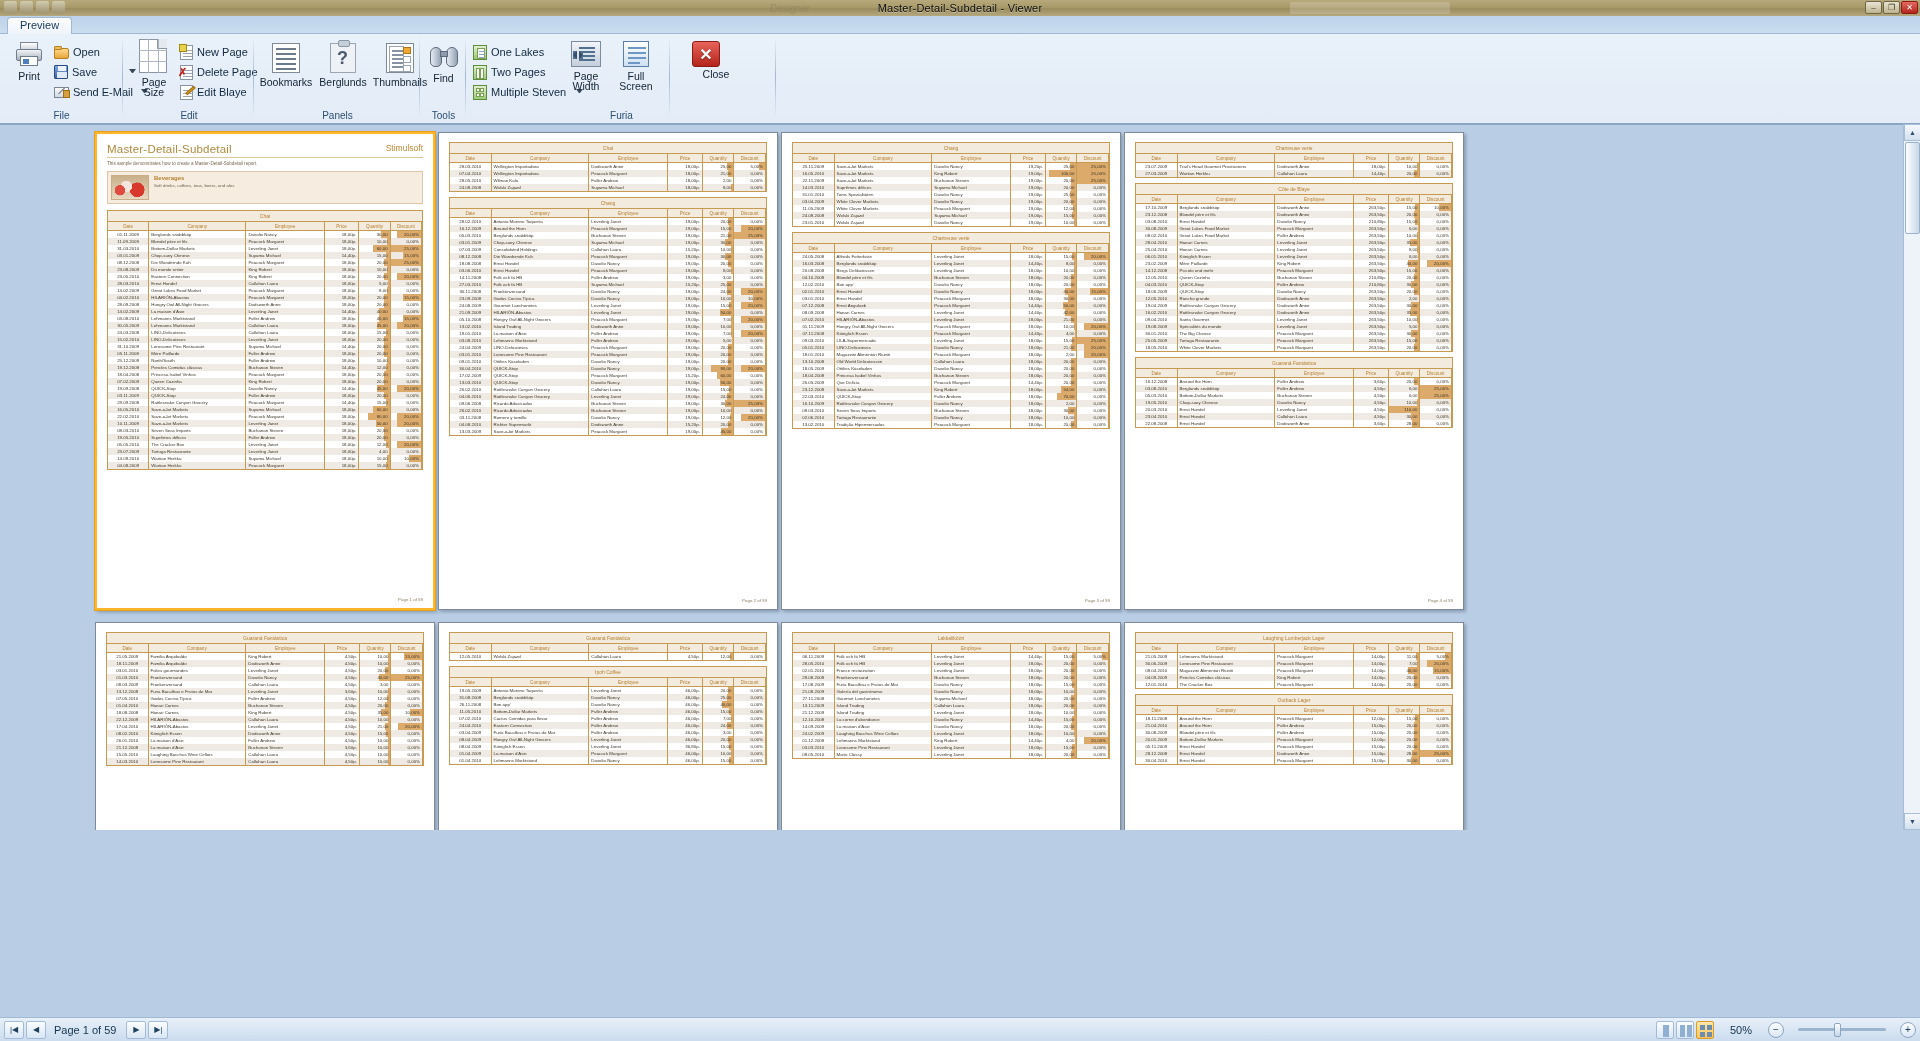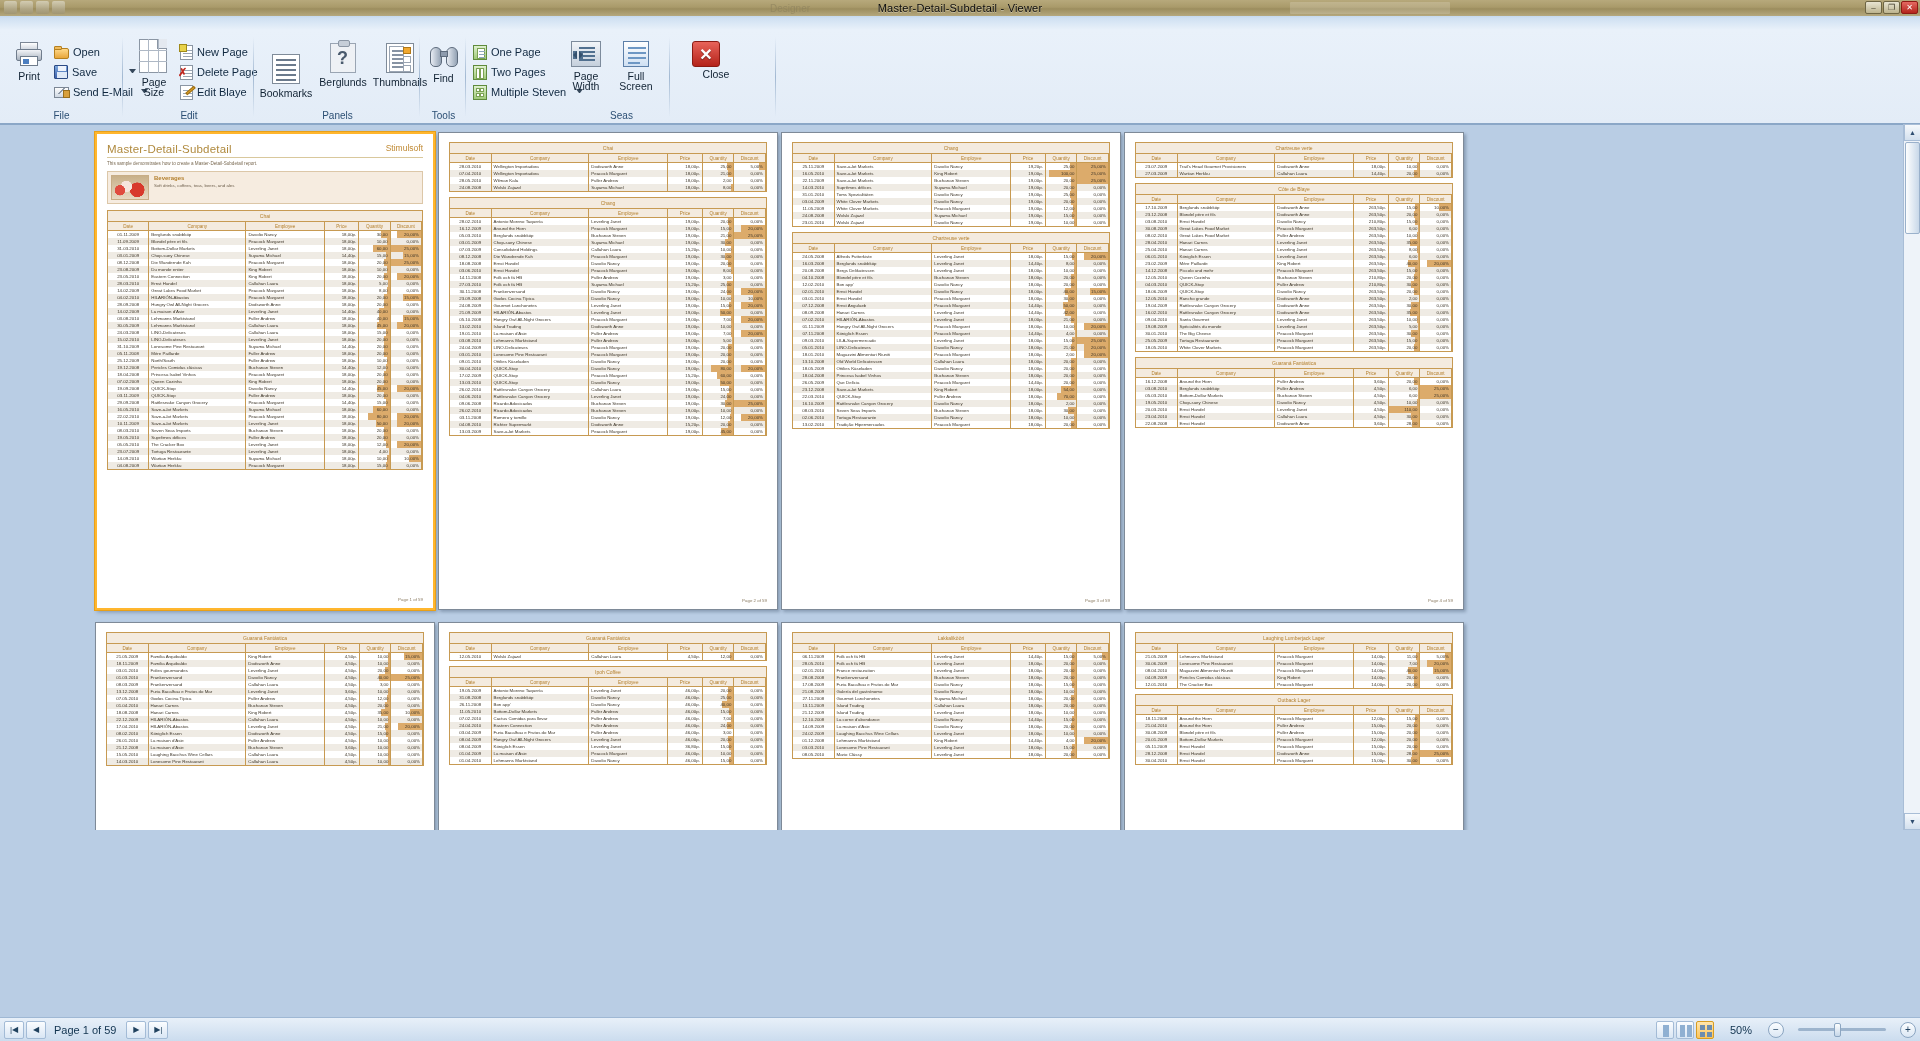--- a/index.html
+++ b/index.html
@@ -241,20 +241,23 @@
   <div class="tb-ghost">Designer</div>
   <div class="tb-ghost2"></div>
   <div class="win-btns">
     <div class="win-btn">–</div>
     <div class="win-btn">❐</div>
     <div class="win-btn close">✕</div>
   </div>
 </div>
 
 <div id="ribbon">
+  <div id="tabstrip">
+    <div class="ribtab">Preview</div>
+  </div>
 
   <div id="ribbon-body">
 
     <div class="rgroup" style="left:0px;width:123px;">
       <div class="bigbtn" style="left:6px;top:6px;">
         <span class="ico ico-printer">
           <i class="ptop"></i><i class="pbody"></i><i class="pout">
               <i></i>
             </i>
         </span>
@@ -323,21 +326,21 @@
             <i style="top:10px"></i>
             <span class="pen"></span>
           </span>
         <span class="srl">Edit Blaye</span>
       </div>
       <div class="glabel">Edit</div>
       <div class="gsep"></div>
     </div>
 
     <div class="rgroup" style="left:255px;width:165px;">
-      <div class="bigbtn" style="left:3px;top:19px;width:56px;">
+      <div class="bigbtn" style="left:3px;top:8px;width:56px;">
         <span class="ico ico-list">
           <i style="top:4px"></i><i style="top:9px"></i><i style="top:14px"></i><i style="top:19px"></i><i style="top:24px"></i>
         </span>
         <span class="blabel">Bookmarks</span>
       </div>
       <div class="bigbtn" style="left:60px;top:8px;width:56px;">
         <span class="ico ico-param"><i class="clip"></i><span class="q">?</span></span>
         <span class="blabel">Berglunds</span>
       </div>
       <div class="bigbtn" style="left:117px;top:8px;width:56px;">
@@ -368,21 +371,21 @@
 
     <div class="rgroup" style="left:467px;width:309px;">
       <div class="smallrow" style="left:6px;top:8px;">
         <span class="ico ico-onepage">
             <i class="inner">
               <i style="top:2px"></i>
               <i style="top:5px"></i>
               <i style="top:8px"></i>
             </i>
           </span>
-        <span class="srl">One Page</span>
+        <span class="srl">One Lakes</span>
       </div>
       <div class="smallrow" style="left:6px;top:28px;">
         <span class="ico ico-twopage">
             <i class="h a"></i>
             <i class="h b"></i>
           </span>
         <span class="srl">Two Pages</span>
       </div>
       <div class="smallrow" style="left:6px;top:48px;">
         <span class="ico ico-multi">
@@ -407,21 +410,21 @@
           <i style="top:5px"></i><i style="top:10px"></i><i style="top:15px"></i><i style="top:20px;left:4px;width:12px"></i>
         </span>
         <span class="blabel">Full</span>
         <span class="blabel" style="margin-top:-1px;">Screen</span>
       </div>
       <div style="position:absolute;left:202px;top:2px;width:1px;height:80px;background:linear-gradient(to bottom,rgba(150,175,203,0),rgba(150,175,203,.85),rgba(150,175,203,0));"></div>
       <div class="bigbtn" style="left:225px;top:6px;width:48px;">
         <span class="ico ico-close">✕</span>
         <span class="blabel">Close</span>
       </div>
-      <div class="glabel" style="left:0;width:309px;">Seas</div>
+      <div class="glabel" style="left:0;width:309px;">Furia</div>
       <div class="gsep"></div>
     </div>
   </div>
 </div>
 
 <div id="leftgutter"></div>
 <div id="viewer">
     <div class="page selected" style="left: 95px; top: 7px; width: 340px; height: 478px;">
       <div class="rp">
         <div>

